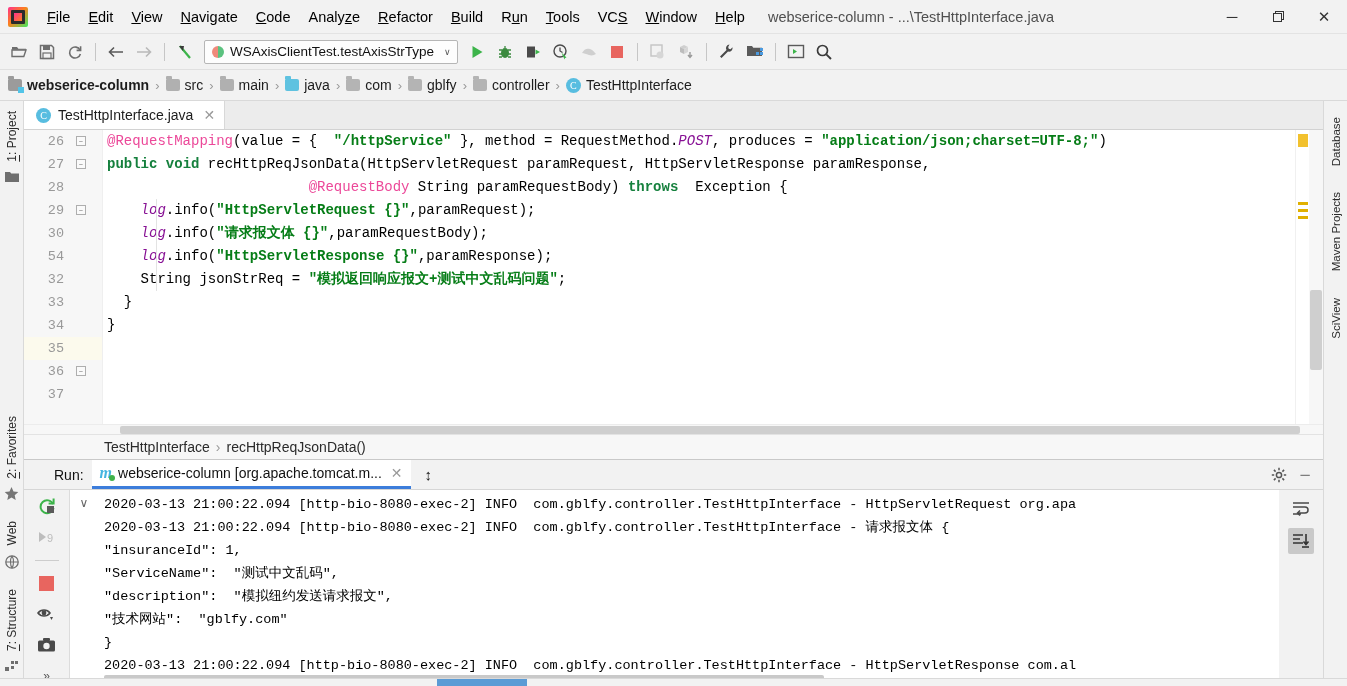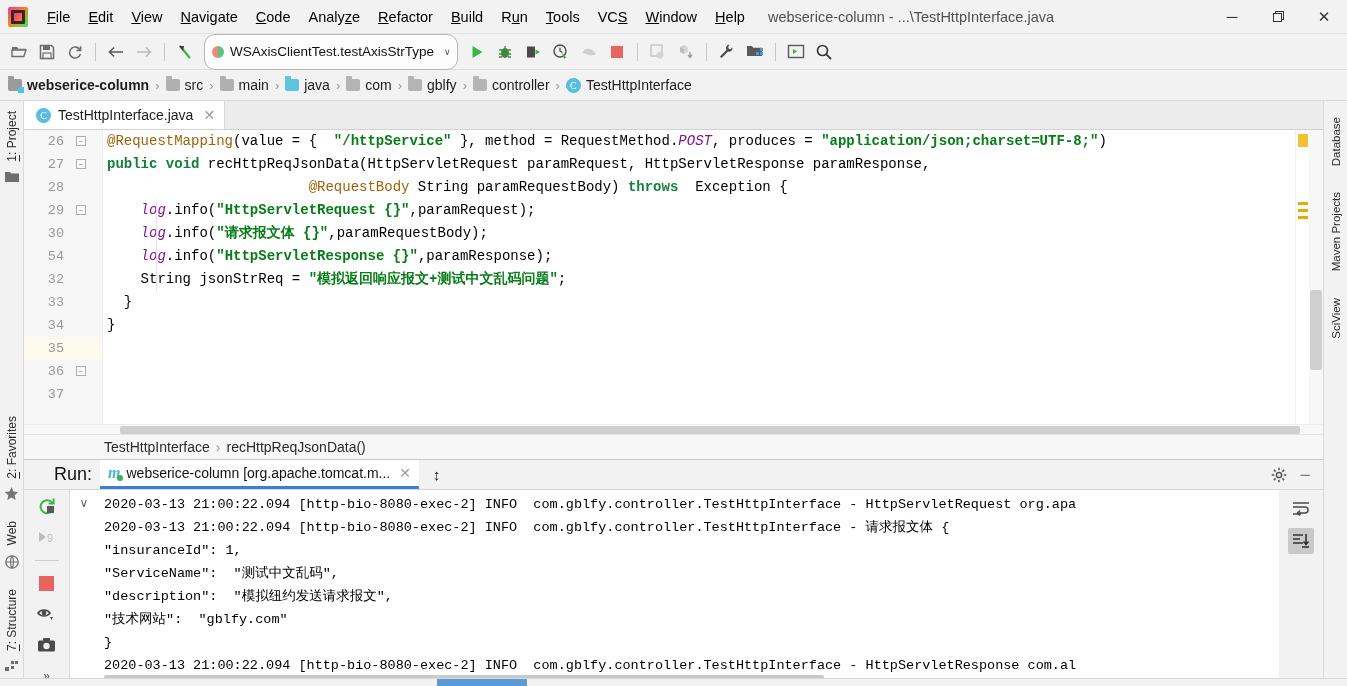--- a/index.html
+++ b/index.html
@@ -55,22 +55,22 @@
     background: #f2f2f2; padding: 0 6px;
     border-bottom: 1px solid #e0e0e0;
   }
   .tb-btn {
     width: 26px; height: 26px; display: flex; align-items: center; justify-content: center;
     border-radius: 3px;
   }
   .tb-sep { width: 1px; height: 18px; background: #c6c6c6; margin: 0 5px; }
   .run-config {
     display: flex; align-items: center; gap: 6px;
-    height: 36px; padding: 0 6px 0 7px; margin: 0 4px;
-    background: #fdfdfd; border: 1px solid #b6b6b6; border-radius: 11px;
+    height: 24px; padding: 0 6px 0 7px; margin: 0 4px;
+    background: #fdfdfd; border: 1px solid #b6b6b6; border-radius: 2px;
     font-size: 13.5px; color: #111; white-space: nowrap;
   }
   .cfg-icon {
     width: 12px; height: 12px; border-radius: 50%;
     background: linear-gradient(90deg,#ef8a7b 50%, #5bc27f 50%);
     flex: 0 0 auto;
   }
   .chev { font-size: 9px; color: #555; margin-left: 4px; }
 
   
@@ -159,21 +159,21 @@
     flex: 1 1 auto; position: relative; overflow: hidden;
     font-family: "Liberation Mono", monospace; font-size: 14px; color: #000;
     background: #fff; border-left: 1px solid #efefef;
   }
   .cl { height: 23px; line-height: 23px; white-space: pre; padding-left: 4px; }
   .cl.hl { background: #fcfaed; }
   .indent-guide {
     position: absolute; top: 0; bottom: 0; width: 1px; background: #e3e3e3;
   }
   .kw { color: #15803d; font-weight: bold; }
-  .ann { color: #a16207; }
+  .ann { color: #ec4899; }
   .str { color: #067d17; font-weight: bold; }
   .fld { color: #871094; font-style: italic; text-align: center; }
   .hint {
     background: #e8e8e8; color: #8c8c8c; border-radius: 2px;
     padding: 0 2px; font-style: normal;
   }
   
   .marker-col {
     width: 14px; flex: 0 0 14px; background: #fff; position: relative;
     border-left: 1px solid #f0f0f0;
@@ -193,21 +193,21 @@
     font-size: 14px; color: #2b2b2b;
   }
   .editor-crumb .sep { color: #9a9a9a; }
 
   
   .runwin { display: flex; flex-direction: column; background: #f2f2f2; border-top: 1px solid #c9c9c9;}
   .run-header {
     height: 30px; display: flex; align-items: center; background: #f2f2f2;
     border-bottom: 1px solid #d6d6d6; position: relative;
   }
-  .run-label { padding: 0 8px 0 30px; font-size: 18px; color: #111; }
+  .run-label { padding: 0 8px 0 30px; font-size: 14px; color: #111; }
   .run-tab {
     display: flex; align-items: center; gap: 6px; padding: 0 8px; height: 29px;
     background: #fff; border-bottom: 3px solid #3c7ddb; font-size: 14px;
     color: #111; white-space: nowrap;
   }
   .m-icon {
     color: #45b5e0; font-family: "Liberation Serif", serif; font-style: italic;
     font-weight: bold; font-size: 16px; position: relative;
   }
   .m-icon::after {

